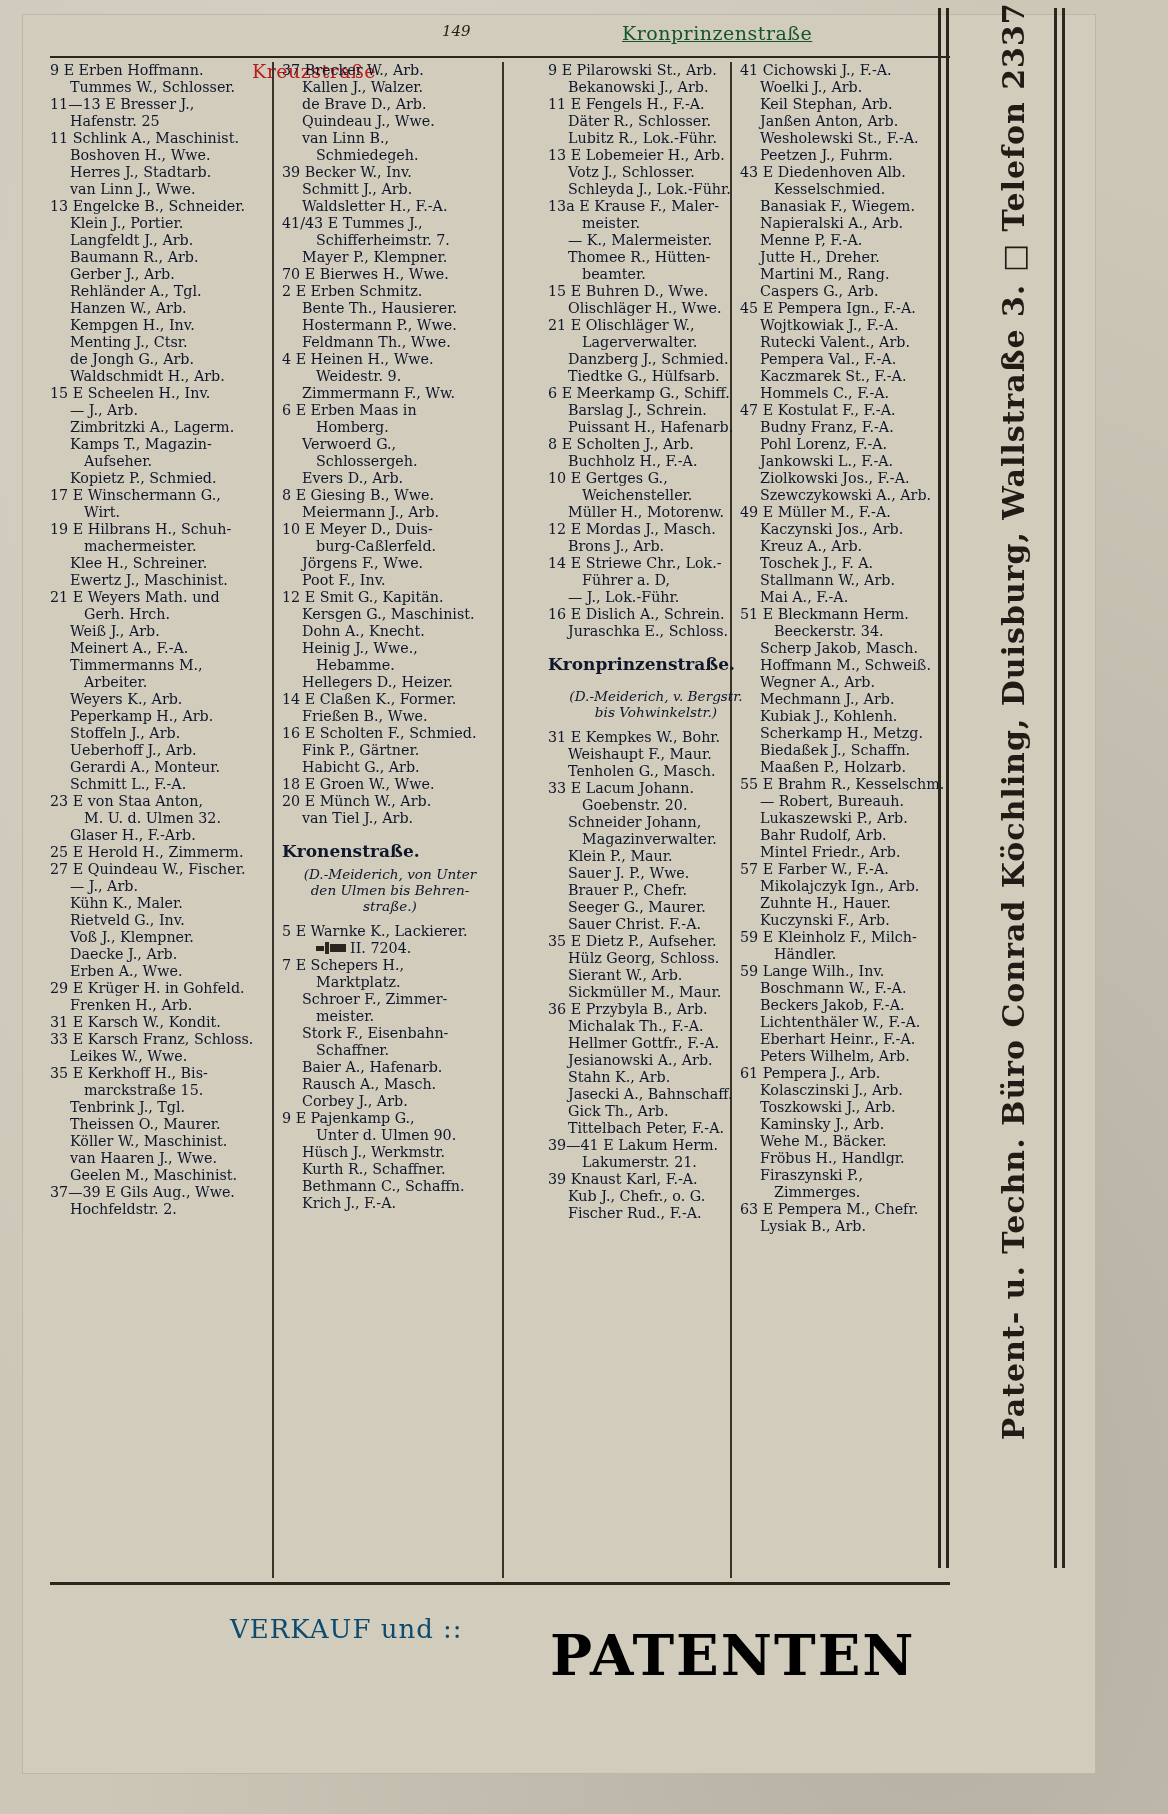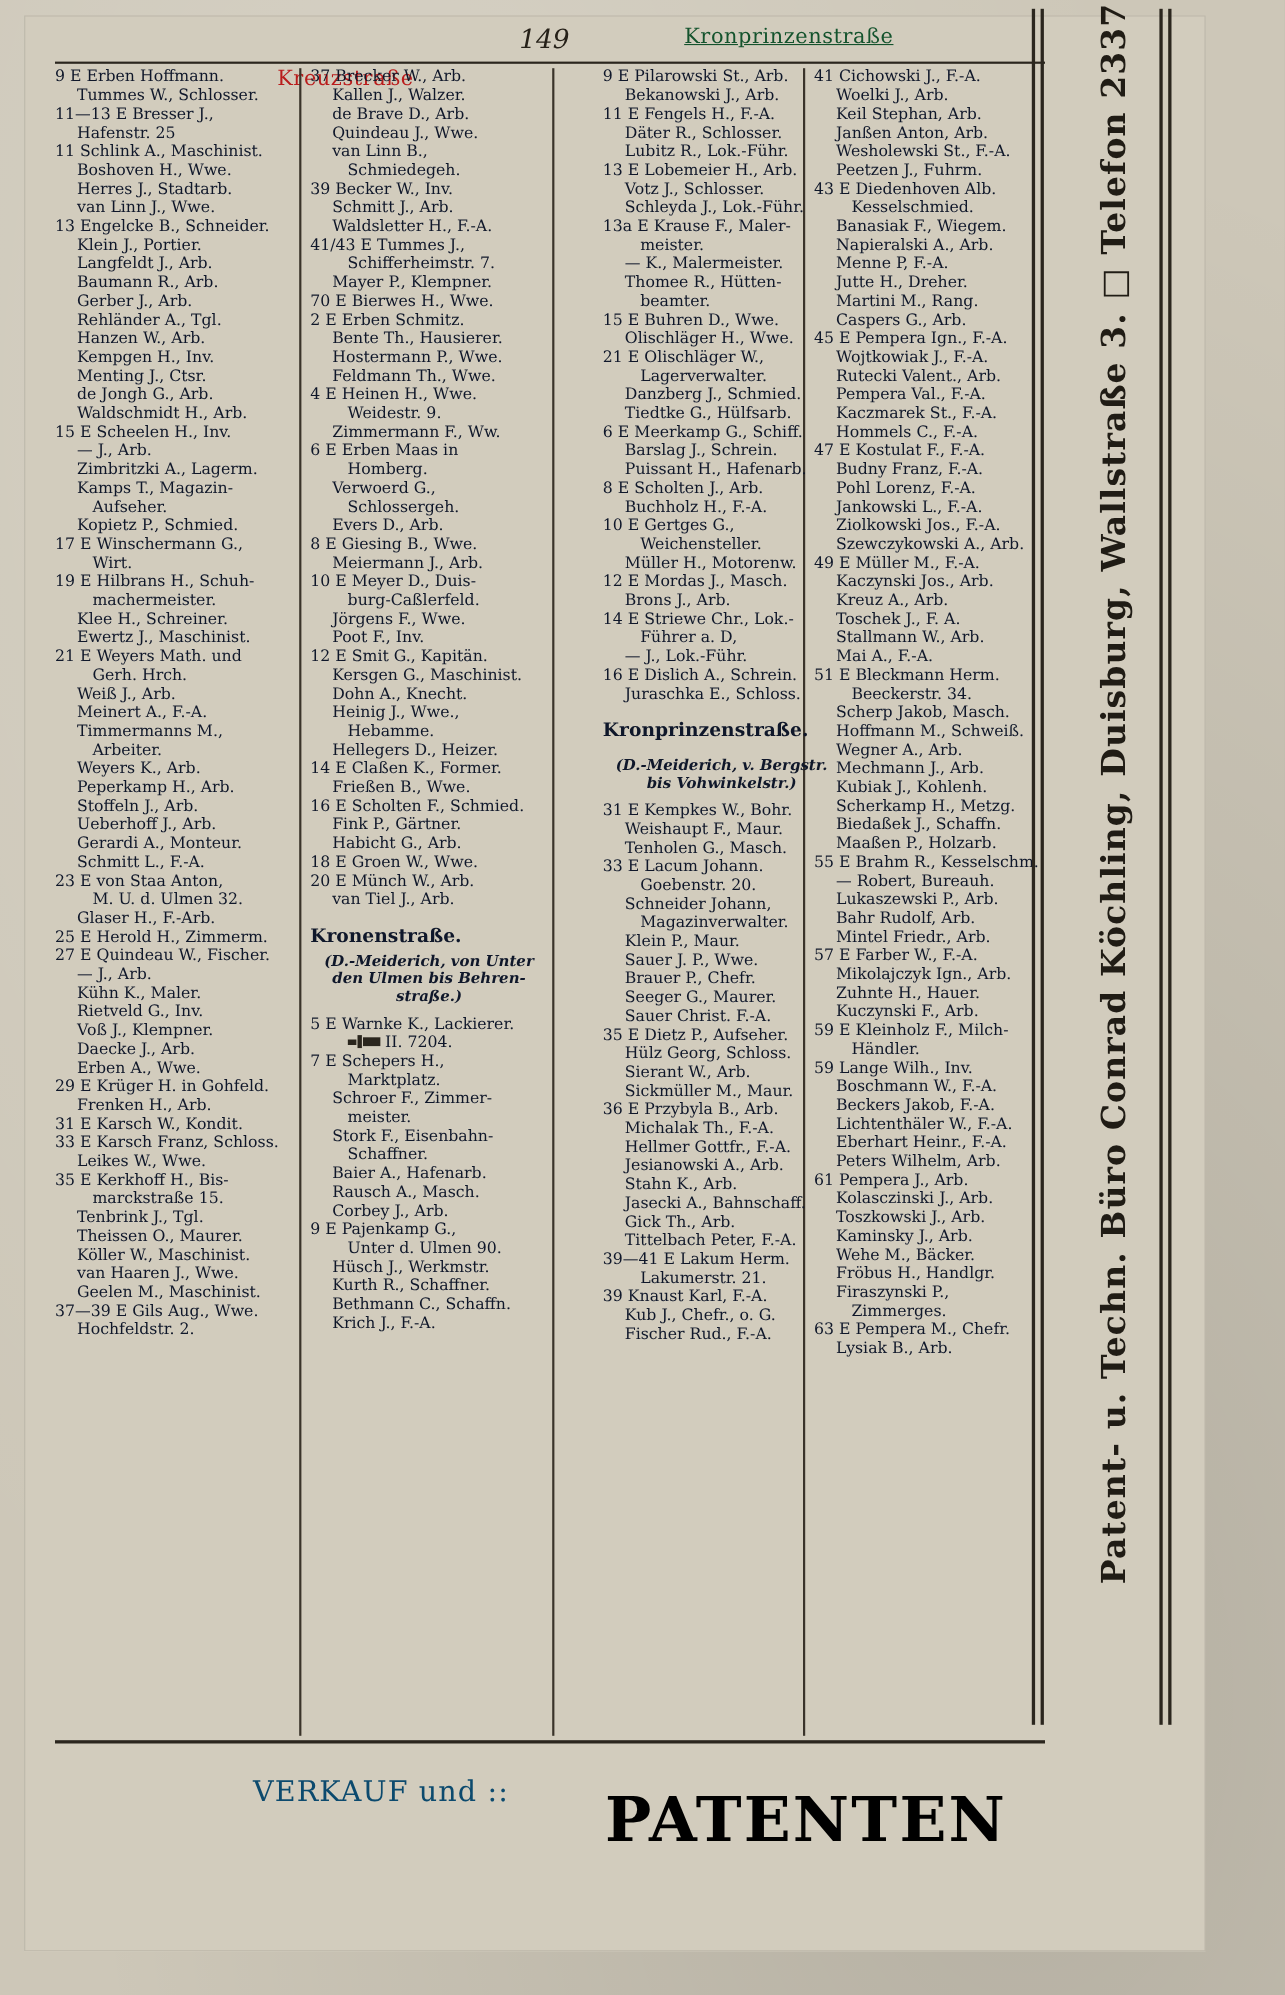--- a/index.html
+++ b/index.html
@@ -32,21 +32,21 @@
   .hdr{
     position:absolute;left:30px;top:8px;width:880px;height:34px;
   }
   .hdr .fr{
     position:absolute;left:200px;top:0;
     font-family:"DejaVu Serif",serif;
     font-size:19px;letter-spacing:.5px;color:#b91c1c;margin-top:38px;
   }
   .hdr .pg{
     position:absolute;left:390px;top:0;
-    font-style:italic;font-size:24px;color:#262119;margin-left:30px;
+    font-style:italic;font-size:15px;color:#262119;
   }
   .hdr .fr2{
     position:absolute;left:570px;top:0;
     font-size:19px;letter-spacing:.5px;color:#14532d;text-decoration:underline;
   }
   .rule-top{
     position:absolute;left:28px;top:42px;width:900px;height:2px;background:#2b261e;
   }
   .rule-bot{
     position:absolute;left:28px;top:1568px;width:900px;height:3px;background:#2b261e;
@@ -66,21 +66,21 @@
   #c4{left:690px;}
   .vline{position:absolute;top:0;width:2px;height:1516px;background:#3a332a;}
   #v1{left:222px;}
   #v2{left:452px;}
   #v3{left:680px;}
 
   .ln{white-space:pre;font-family:"DejaVu Serif",serif;}
   .ln.i1{padding-left:20px;}
   .ln.i2{padding-left:34px;}
   .ln.ctr{text-align:left;padding-left:0;font-weight:bold;font-size:17px;line-height:30px;}
-  .ln.ctr2{text-align:center;padding-left:0;font-style:italic;font-size:13.6px;line-height:16px;font-weight:bold;}
+  .ln.ctr2{text-align:center;padding-left:0;font-style:italic;font-size:13.6px;line-height:16px;}
   .blank{height:9px;}
 
   
   .strip{
     position:absolute;left:938px;top:8px;width:126px;height:1560px;
   }
   .strip .bar{
     position:absolute;top:0;width:3px;height:1560px;background:#2b261e;
   }
   .strip .bar.b1{left:0px;}

